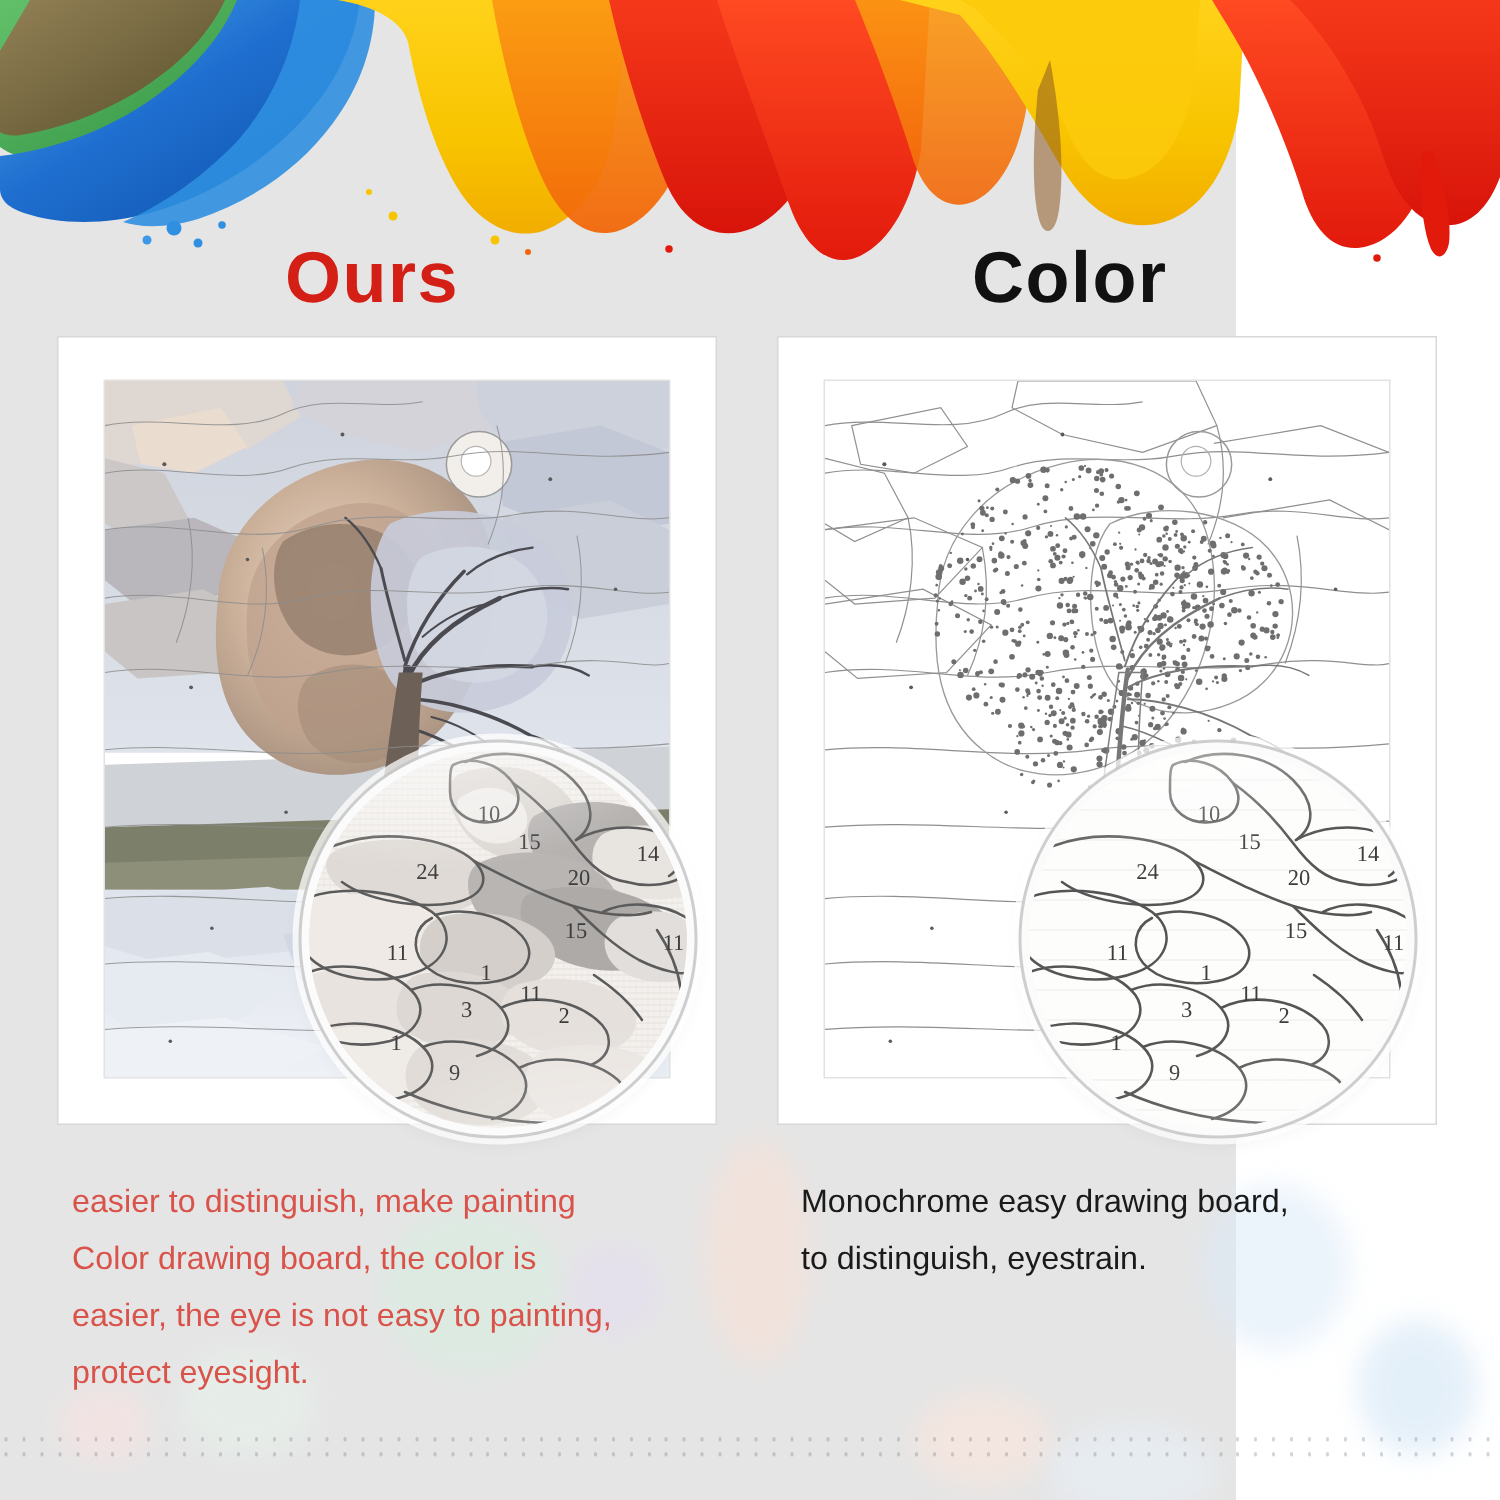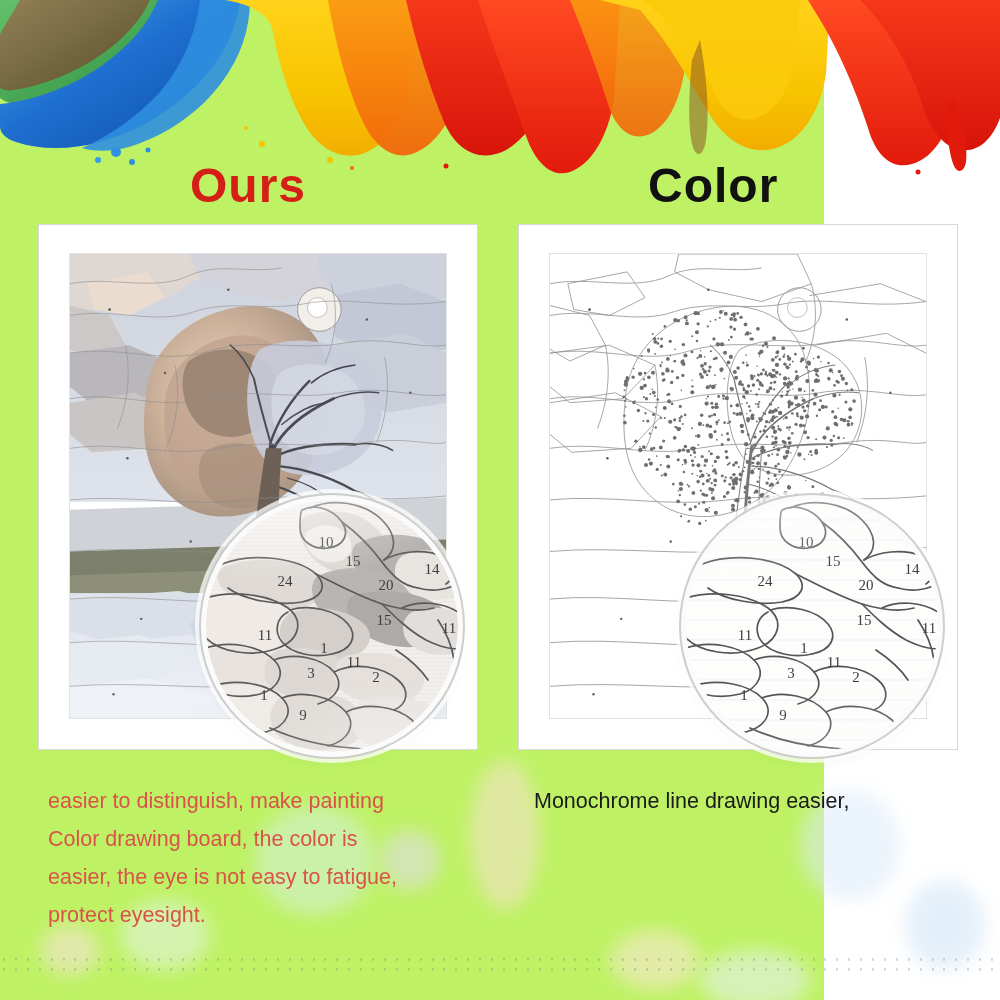--- a/index.html
+++ b/index.html
@@ -10,21 +10,21 @@
     height: 1000px;
     overflow: hidden;
     background: #ffffff;
     font-family: "Liberation Sans", "DejaVu Sans", sans-serif;
   }
 
   #page {
     position: relative;
     width: 824px;
     height: 1000px;
-    background: #bef264;
+    background: #e5e5e5;
     padding-left: 44px;
   }
 
   
   .splat {
     position: absolute;
     border-radius: 50%;
     filter: blur(9px);
     pointer-events: none;
   }
@@ -1325,26 +1325,27 @@
           <text x="58" y="200" text-anchor="middle">1</text>
           <text x="97" y="220" text-anchor="middle">9</text>
         </g>
     </svg>
     <div class="loupe-gloss"></div>
   </div>
 
   <div class="caption caption-left" style="color: rgb(217, 83, 74);">
     <div>easier to distinguish, make painting</div>
     <div>Color drawing board, the color is</div>
-    <div>easier, the eye is not easy to fatigue,</div>
+    <div>easier, the eye is not easy to painting,</div>
     <div>protect eyesight.</div>
   </div>
 
   <div class="caption caption-right" style="color: rgb(26, 26, 26);">
-    <div>Monochrome line drawing easier,</div>
+    <div>Monochrome easy drawing board,</div>
+    <div>to distinguish, eyestrain.</div>
   </div>
 
   <div class="dotted-rule rule-a">
       <div class="dash" style="left: 3px; background: rgb(111, 116, 128);"></div>
       <div class="dash" style="left: 14.9048px; background: rgb(111, 116, 128);"></div>
       <div class="dash" style="left: 26.8095px; background: rgb(111, 116, 128);"></div>
       <div class="dash" style="left: 38.7143px; background: rgb(111, 116, 128);"></div>
       <div class="dash" style="left: 50.619px; background: rgb(111, 116, 128);"></div>
       <div class="dash" style="left: 62.5238px; background: rgb(111, 116, 128);"></div>
       <div class="dash" style="left: 74.4286px; background: rgb(111, 116, 128);"></div>

